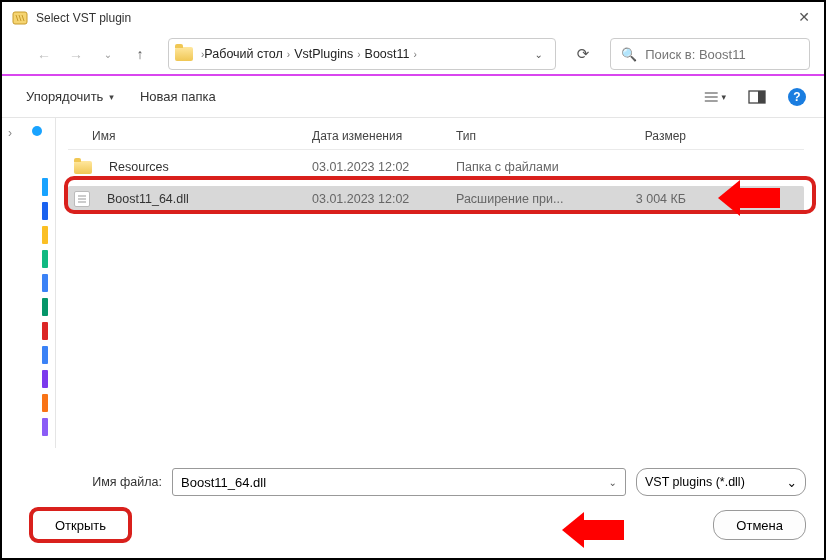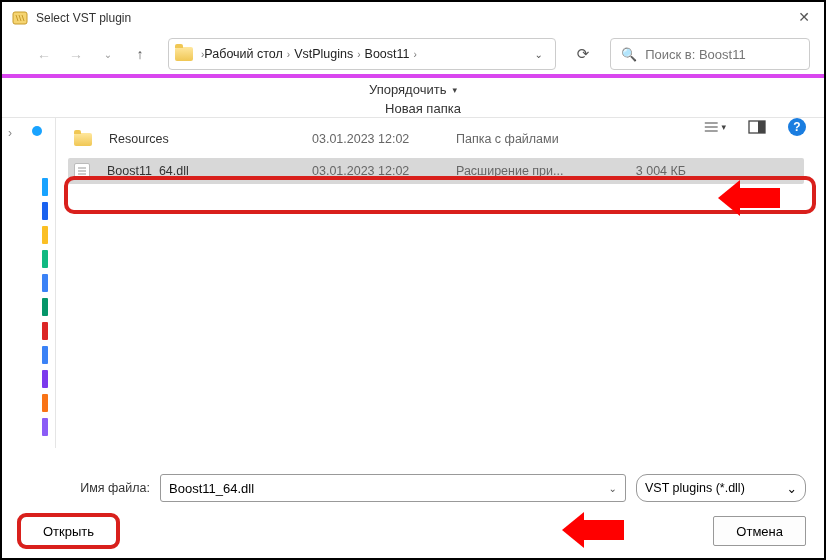--- a/index.html
+++ b/index.html
@@ -12,21 +12,21 @@
   .nav-arrow.dim { color: #bbb; }
   .path-box { display: flex; align-items: center; border: 1px solid #ccc; border-radius: 4px; height: 32px; flex: 1; margin-left: 10px; padding: 0 6px; }
   .folder-ico { width: 18px; height: 14px; background: linear-gradient(to bottom,#ffe79e,#f0c754); border-radius: 2px; margin-right: 8px; position: relative; }
   .folder-ico::before{content:"";position:absolute;top:-3px;left:0;width:8px;height:4px;background:#f0c754;border-radius:2px 2px 0 0;}
   .breadcrumb { display: flex; align-items: center; gap: 4px; font-size: 12.5px; color: #222; }
   .crumb-sep { color: #777; font-size: 10px; }
   .path-drop { margin-left: auto; color:#555; font-size:10px; padding: 0 6px; }
   .refresh { width: 34px; height: 32px; display:flex;align-items:center;justify-content:center; margin-left:6px; font-size:15px;color:#555;}
   .search-box { border: 1px solid #ccc; border-radius: 4px; height: 32px; width: 200px; margin-left:6px; display:flex; align-items:center; padding: 0 10px; gap:8px;}
   .search-box input { border:none; outline:none; font-size:13px; color:#777; background:transparent; width:100%;}
-  .toolbar { height: 44px; display: flex; align-items: center; padding: 0 18px; border-top:4px solid #d946ef; border-bottom:1px solid #e5e5e5;flex-direction:column;}
+  .toolbar { height: 44px; display: flex; align-items: center; padding: 0 18px; border-top:2px solid #d946ef; border-bottom:1px solid #e5e5e5;}
   .tool-btn { font-size: 13px; color:#333; display:flex;align-items:center; gap:6px; padding: 4px 6px; border-radius:3px;}
   .caret-down { font-size:9px; color:#444;}
   .tool-newfolder { margin-left: 20px; font-size:13px; color:#333;}
   .tool-right { margin-left:auto; display:flex; align-items:center; gap:20px;}
   .icon-btn { width:22px; height:22px; display:flex;align-items:center;justify-content:center; color:#444;}
   .help-circle { width:18px;height:18px;border-radius:50%;background:#1a7de0;color:#fff;font-size:12px;display:flex;align-items:center;justify-content:center;font-weight:bold;}
   .main { display:flex; height: 330px; position:relative;}
   .side { width:54px; border-right:1px solid #e5e5e5; position:relative;}
   .side-expand { position:absolute; top:8px; left:6px; color:#888; font-size:12px;}
   .side-dot { width:10px;height:10px;border-radius:50%;background:#19a3ff;position:absolute; top:8px; left:30px;}
@@ -39,28 +39,28 @@
   .col-type { width:140px;}
   .col-size { width:110px; text-align:right; padding-right:20px;}
   .row { display:flex; font-size:12.5px; color:#333; height:26px; align-items:center;}
   .row .col-name { display:flex; align-items:center; gap:17px; padding-left:6px;}
   .file-ico { width:16px;height:16px;border:1px solid #bbb;border-radius:2px;background:#fff;position:relative;}
   .file-ico::after{content:"";position:absolute;top:3px;left:3px;right:3px;height:2px;background:#ccc;box-shadow:0 3px 0 #ccc,0 6px 0 #ccc;}
   .folder-sm{width:18px;height:13px;background:linear-gradient(to bottom,#ffe79e,#f0c754);border-radius:2px;position:relative;}
   .folder-sm::before{content:"";position:absolute;top:-3px;left:0;width:7px;height:4px;background:#f0c754;border-radius:2px 2px 0 0;}
   .row-highlight { position:absolute; left:8px; right:8px; top:58px; height:38px; border:4px solid #d9201c; border-radius:10px; pointer-events:none; z-index:5;}
   .row.selected { background:#d8d8d8; border-radius:2px;}
-  .bottom-area { position:absolute; bottom:0; left:0; right:0; padding: 8px 18px 12px 18px;}
+  .bottom-area { position:absolute; bottom:0; left:12px; right:0; padding: 8px 18px 18px 18px;}
   .filename-row { display:flex; align-items:center; gap:10px; margin-bottom:14px;}
   .lbl { font-size:12.5px; color:#333; width:130px; text-align:right;}
   .txtbox { flex:1; height:28px; border:1px solid #999;border-radius:3px; padding:0 8px; display:flex;align-items:center;justify-content:space-between; font-size:13px;}
   .txtbox .drop{font-size:10px;color:#555;}
   .filter-box { width:170px; height:28px; border:1px solid #999;border-radius:11px; padding:0 8px; display:flex;align-items:center;justify-content:space-between; font-size:12.5px;}
   .button-row { display:flex; justify-content:space-between; gap:10px;}
-  .btn { height:30px; padding: 0 22px; border:1px solid #999; border-radius:2px; background:#fdfdfd; font-size:13px; display:flex;align-items:center;justify-content:center; cursor:pointer;}
+  .btn { height:30px; padding: 0 22px; border:1px solid #999; border-radius:13px; background:#fdfdfd; font-size:13px; display:flex;align-items:center;justify-content:center; cursor:pointer;}
   .btn.primary-hl { outline:4px solid #d9201c; outline-offset:-1px; border-radius:6px; background:#fff;}
   .arrow{ position:absolute; z-index:20; }
   .arrow-body{width:40px;height:20px;background:#ff0000;position:relative;}
   .arrow-head{width:0;height:0;border-top:18px solid transparent;border-bottom:18px solid transparent;position:absolute;top:-8px;}
   .arrow.left .arrow-head{border-right:22px solid #ff0000;left:-22px;}
   .arrow.left .arrow-body{float:right;}
   #arrow1{top:186px; right:44px;}
   #arrow2{bottom:18px; right:200px;}
 </style>
 </head>
@@ -137,20 +137,26 @@
         <div class="strip-seg" style="background: rgb(59, 130, 246);"></div>
         <div class="strip-seg" style="background: rgb(5, 150, 105);"></div>
         <div class="strip-seg" style="background: rgb(220, 38, 38);"></div>
         <div class="strip-seg" style="background: rgb(59, 130, 246);"></div>
         <div class="strip-seg" style="background: rgb(124, 58, 237);"></div>
         <div class="strip-seg" style="background: rgb(249, 115, 22);"></div>
         <div class="strip-seg" style="background: rgb(139, 92, 246);"></div>
       </div>
   </div>
   <div class="filegrid">
+    <div class="headers">
+      <div class="col-name">Имя</div>
+      <div class="col-date">Дата изменения</div>
+      <div class="col-type">Тип</div>
+      <div class="col-size">Размер</div>
+    </div>
     <div id="filerows">
         <div class="row" style="margin-top: 4px;">
           <div class="col-name">
             <span class="folder-sm"></span>
             <span>Resources</span>
           </div>
           <div class="col-date" style="color: rgb(102, 102, 102);">03.01.2023 12:02</div>
           <div class="col-type" style="color: rgb(102, 102, 102);">Папка с файлами</div>
           <div class="col-size" style="color: rgb(102, 102, 102);"></div>
         </div>

